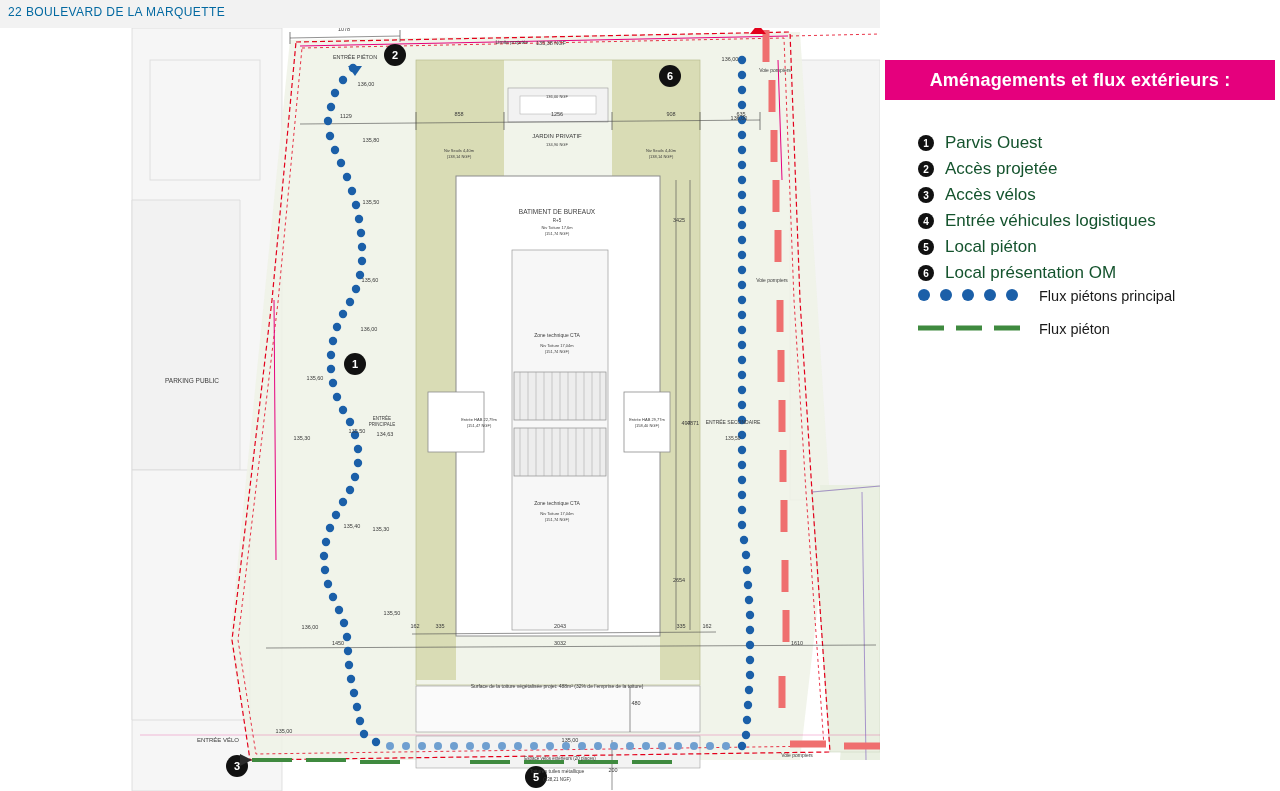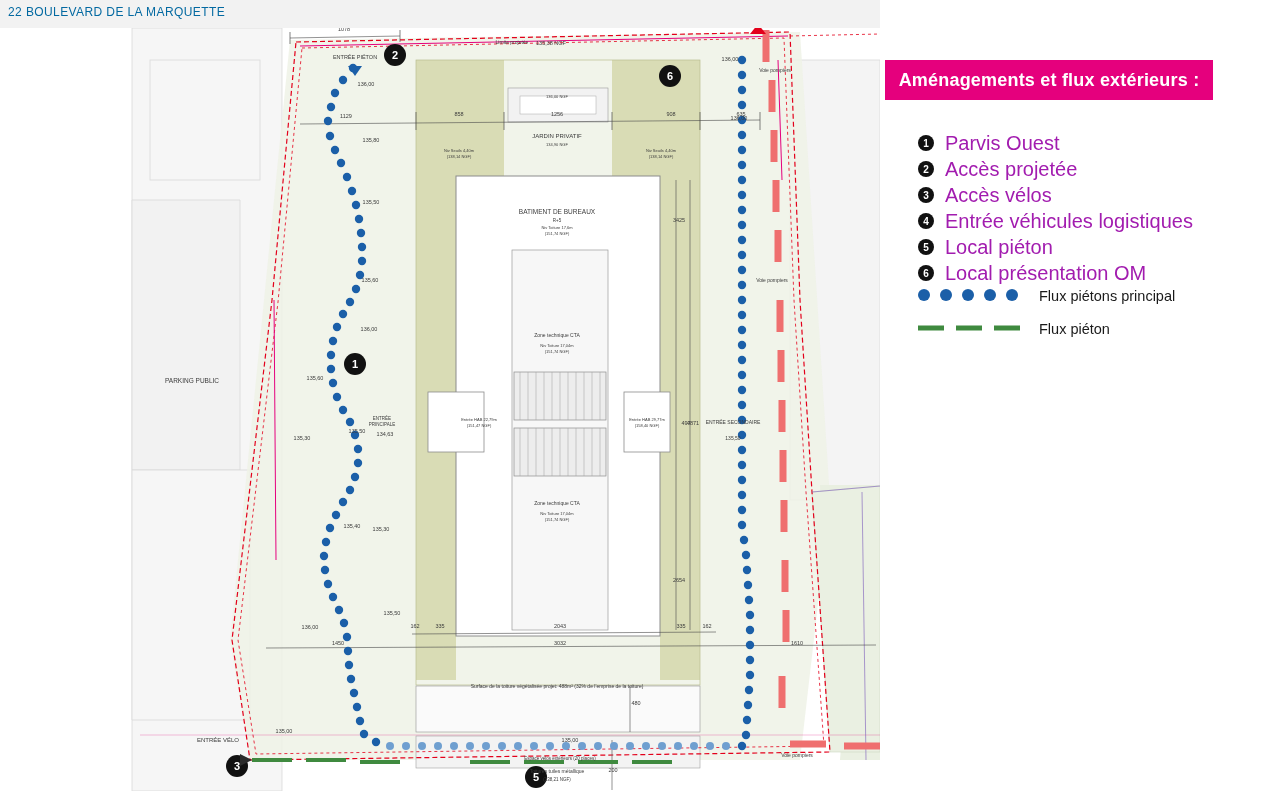--- a/index.html
+++ b/index.html
@@ -22,34 +22,34 @@
     position:absolute;left:0;top:0;width:880px;height:791px;
     background:#ffffff;overflow:hidden;
   }
   .mapsvg{position:absolute;left:0;top:0;}
   
   #legend{
     position:absolute;left:880px;top:0;width:400px;height:791px;
     background:#ffffff;
   }
   #legend-title{
-    position:absolute;left:5px;top:60px;width:328px;height:40px;
+    position:absolute;left:5px;top:60px;width:390px;height:40px;
     background:#e5007d;color:#ffffff;
     font-size:18px;font-weight:bold;
     display:flex;align-items:center;justify-content:center;
     letter-spacing:.2px;
   }
   #legend-items{position:absolute;left:38px;top:132px;width:360px;}
   .leg-row{display:flex;align-items:center;height:22px;margin-bottom:4px;}
   .num-badge{
     width:16px;height:16px;border-radius:50%;background:#111111;color:#ffffff;
     font-size:10px;font-weight:bold;display:flex;align-items:center;justify-content:center;
     margin-right:11px;flex:0 0 16px;
   }
-  .leg-label{font-size:20px;color:#a21caf;}
+  .leg-label{font-size:17px;color:#14532d;}
   #flow-legend{position:absolute;left:38px;top:288px;width:360px;}
   .flow-row{display:flex;height:24px;margin-bottom:9px;}
   .flow-sample{width:105px;height:14px;position:relative;margin-right:16px;flex:0 0 105px;}
   .flow-label{font-size:14.5px;color:#1a1a1a;}
   .dot{position:absolute;border-radius:50%;top:50%;transform:translateY(-50%);}
   .dash{position:absolute;top:50%;transform:translateY(-50%);}
   
   .mt{font-family:"Liberation Sans", sans-serif;fill:#3b3b3b;}
   .badge-map circle{fill:#111;}
   .badge-map text{fill:#fff;font-size:11px;font-weight:bold;text-anchor:middle;}

